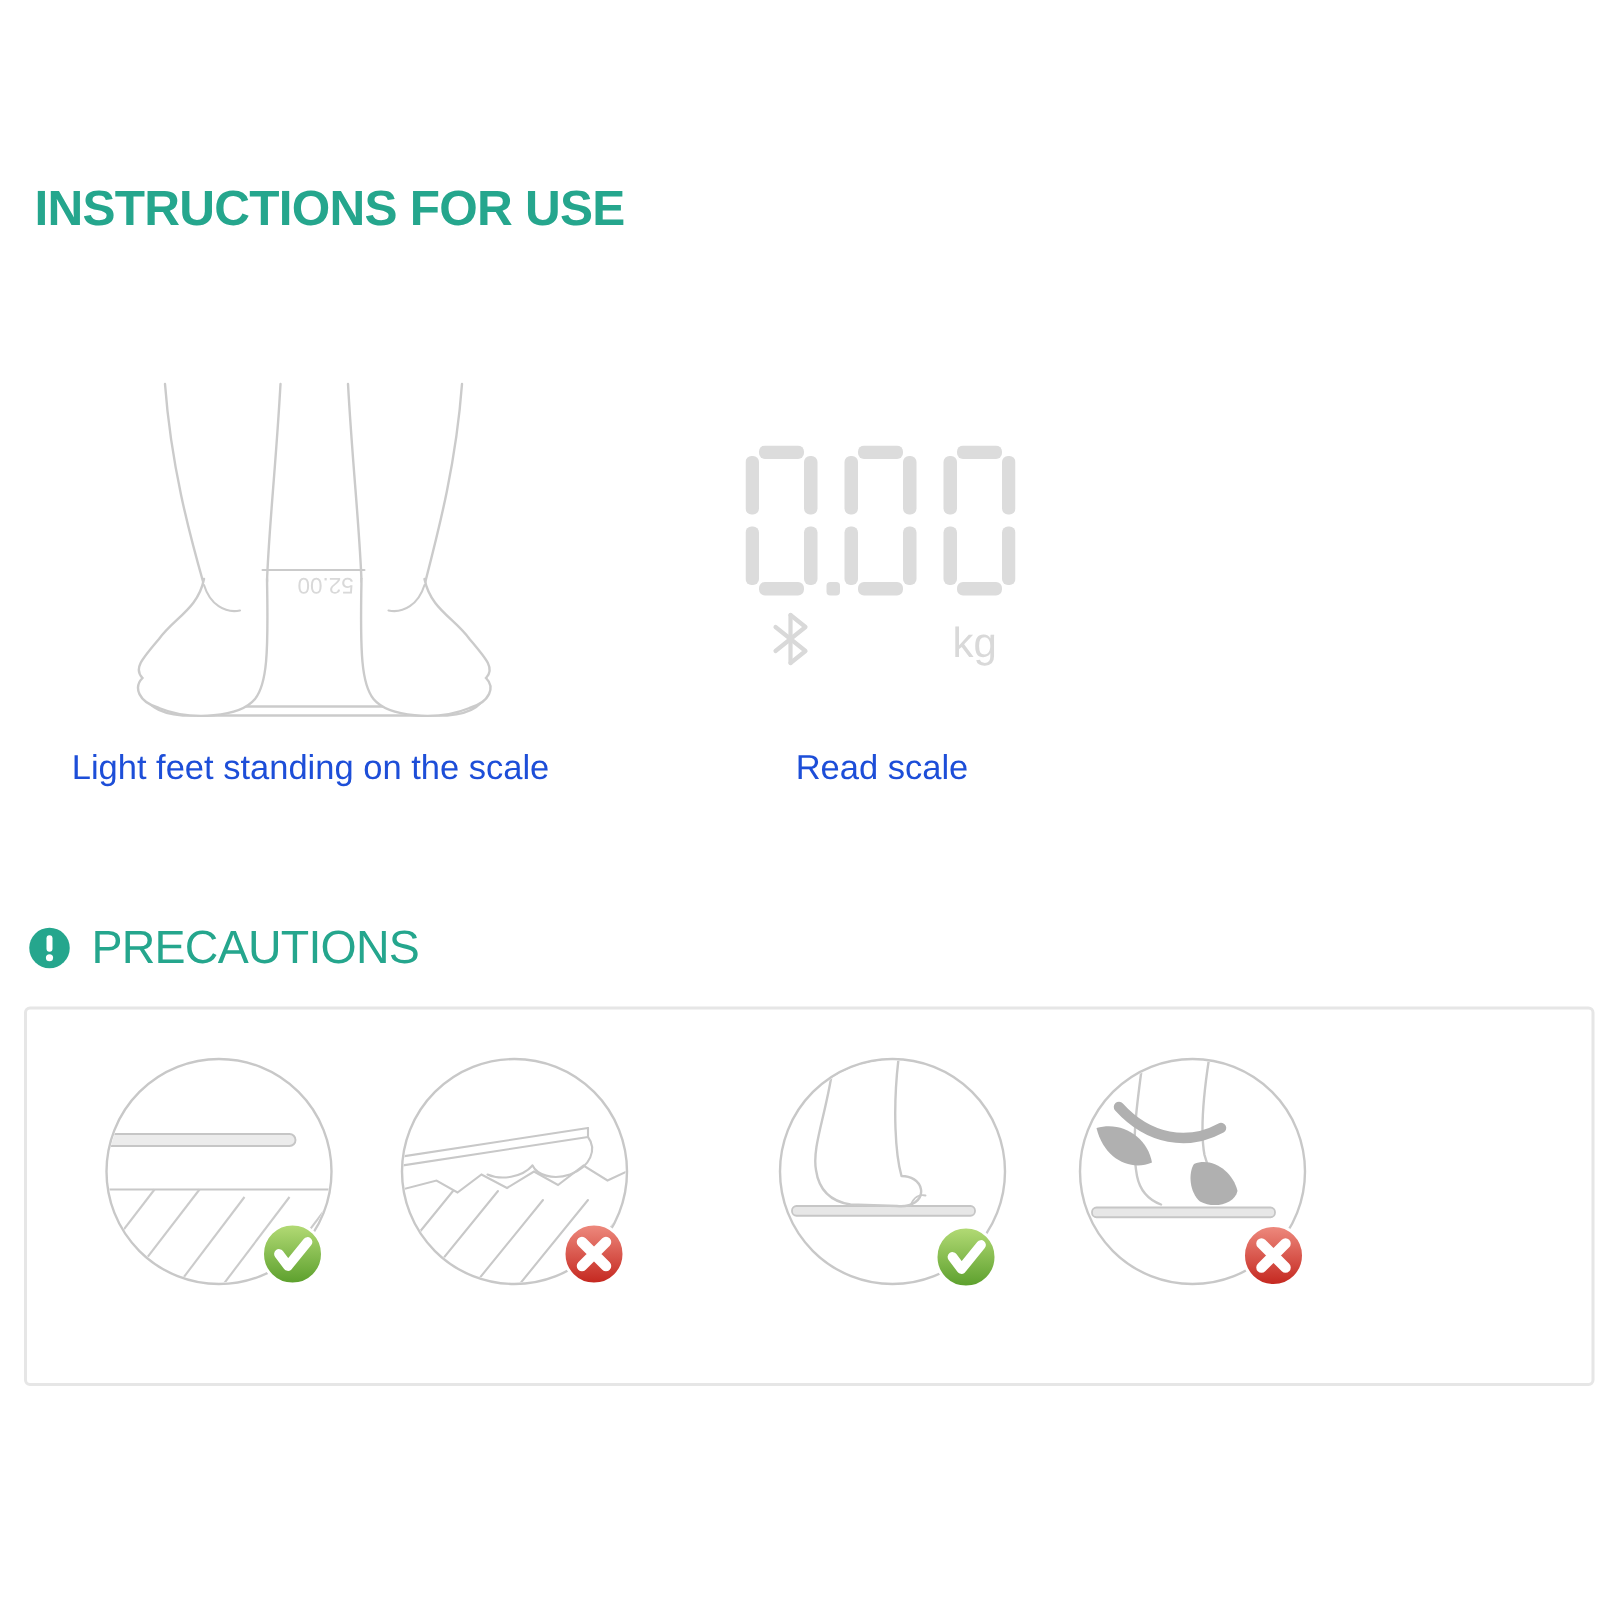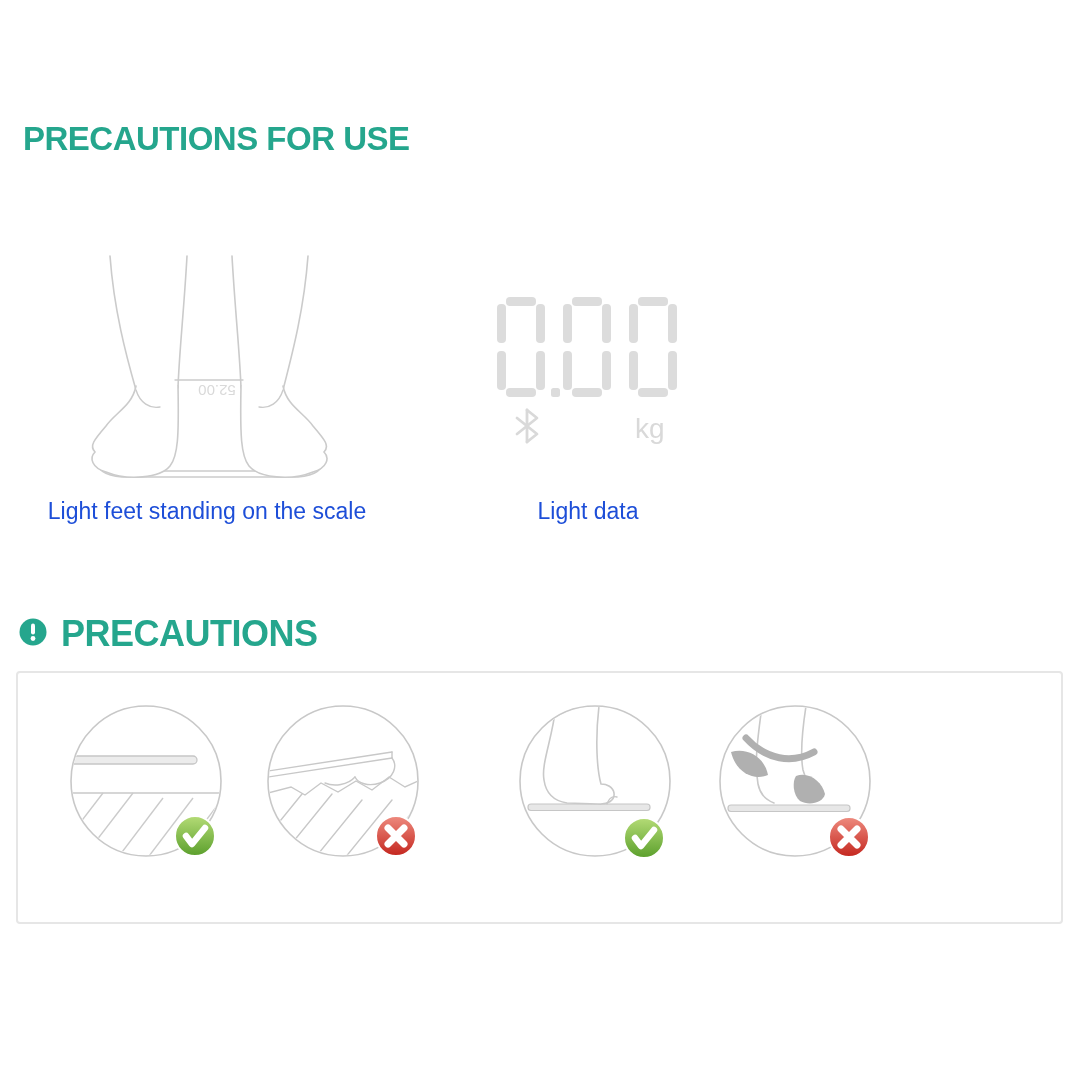--- a/index.html
+++ b/index.html
@@ -18,40 +18,40 @@
 
   .caption{
     position:absolute;top:497px;margin:0;
     font-size:23px;color:#1d4ed8;text-align:center;line-height:1.25;
   }
   #caption-stand{left:40px;width:334px;}
   #caption-read{left:480px;width:216px;}
   #precautions-icon{position:absolute;left:18px;top:617px;width:30px;height:30px;}
   .precautions-title{
     position:absolute;left:61px;top:616px;margin:0;
-    font-size:36px;font-weight:bold;letter-spacing:-0.5px;
+    font-size:31px;font-weight:normal;letter-spacing:-0.5px;
     color:#25A68D;line-height:1;
   }
 
   .precautions-box{
     position:absolute;left:16px;top:671px;width:1043px;height:249px;
     border:2px solid #E6E6E6;border-radius:4px;background:#fff;
   }
   .precaution-item{position:absolute;top:696px;width:170px;height:170px;}
   #precaution-1{left:61px;}
   #precaution-2{left:258px;}
   #precaution-3{left:510px;}
   #precaution-4{left:710px;}
 </style>
 </head>
 <body>
 
 <div class="page">
 
-  <h1 class="main-title">PRECAUTIONS FOR USE</h1>
+  <h1 class="main-title">INSTRUCTIONS FOR USE</h1>
 
   <svg id="feet-illustration" class="illustration" viewBox="0 0 280 250" xmlns="http://www.w3.org/2000/svg">
     <g stroke="#CBCBCB" stroke-width="1.6" fill="none" stroke-linecap="round">
 
       <path d="M16,204 L16,218 Q16,235 42,237 L218,237 Q244,235 244,218 L244,204"></path>
       <path d="M22,206 L22,216 Q22,230 46,231 L214,231 Q238,230 238,216 L238,206"></path>
       <path d="M21,220 L52,234"></path>
       <path d="M239,220 L208,234"></path>
 
       <path d="M95,140 L163,140" stroke-width="1.3"></path>
@@ -95,21 +95,21 @@
     </g>
     <g stroke="#D9D9D9" stroke-width="2.8" fill="none" stroke-linecap="round" stroke-linejoin="round">
       <path d="M30,113 V145"></path>
       <path d="M30,113 L40,121 L20,137"></path>
       <path d="M30,145 L40,137 L20,121"></path>
     </g>
     <text x="138" y="141" font-size="28" fill="#D9D9D9" font-family="Liberation Sans, sans-serif">kg</text>
   </svg>
 
   <p id="caption-stand" class="caption">Light feet standing on the scale</p>
-  <p id="caption-read" class="caption">Light data</p>
+  <p id="caption-read" class="caption">Read scale</p>
 
   <svg id="precautions-icon" viewBox="0 0 30 30" xmlns="http://www.w3.org/2000/svg">
     <circle cx="15" cy="15" r="13.5" fill="#25A68D"></circle>
     <rect x="13" y="6.5" width="4" height="11" rx="2" fill="#ffffff"></rect>
     <circle cx="15" cy="21.5" r="2.4" fill="#ffffff"></circle>
   </svg>
   <h2 class="precautions-title">PRECAUTIONS</h2>
 
   <div class="precautions-box"></div>
 

